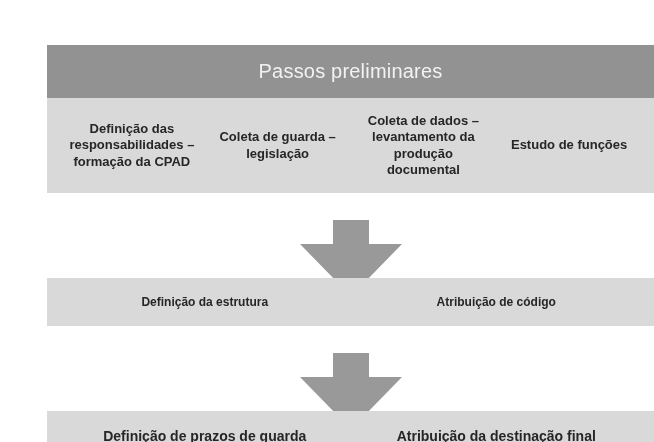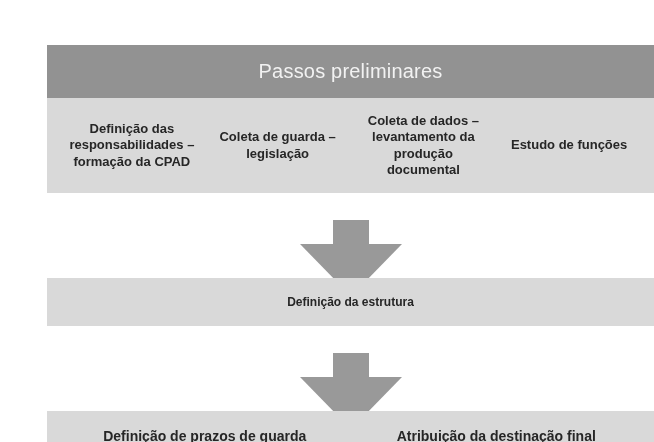--- a/index.html
+++ b/index.html
@@ -88,20 +88,21 @@
   </section>
 
   <div class="arrow">
     <div class="arrow-stem"></div>
     <div class="arrow-head"></div>
   </div>
 
   <section class="step">
     <div class="step-body body-2">
       <div class="cell">Definição da estrutura</div>
+      <div class="cell">Atribuição de código</div>
     </div>
   </section>
 
   <div class="arrow">
     <div class="arrow-stem"></div>
     <div class="arrow-head"></div>
   </div>
 
   <section class="step">
     <div class="step-body body-3">

